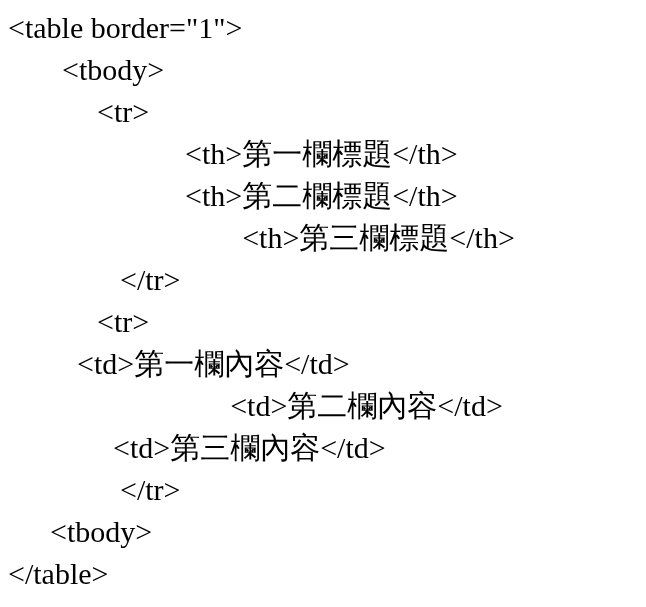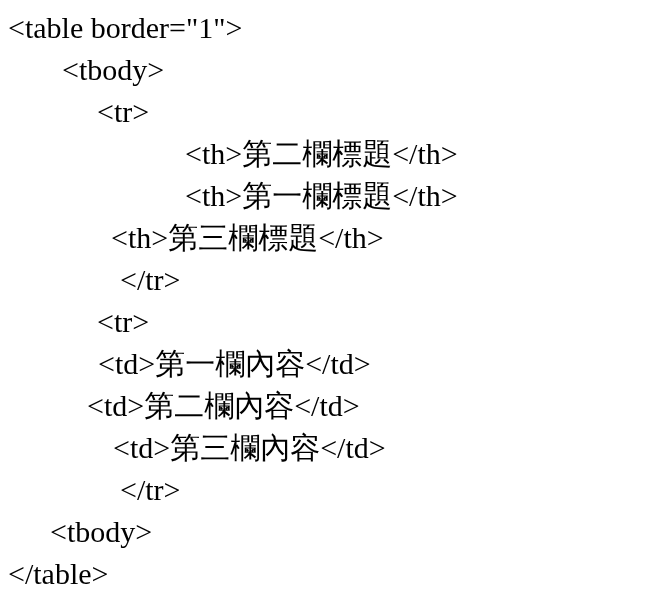--- a/index.html
+++ b/index.html
@@ -25,24 +25,24 @@
     letter-spacing: 0px;
   }
 </style>
 </head>
 <body style="background: rgb(255, 255, 255); color: rgb(0, 0, 0);">
 
 <div class="code-listing">
     <div class="code-line" style="padding-left: 8px;">&lt;table border="1"&gt;</div>
     <div class="code-line" style="padding-left: 62px;">&lt;tbody&gt;</div>
     <div class="code-line" style="padding-left: 97px;">&lt;tr&gt;</div>
+    <div class="code-line" style="padding-left: 185px;">&lt;th&gt;第一欄標題&lt;/th&gt;</div>
     <div class="code-line" style="padding-left: 185px;">&lt;th&gt;第二欄標題&lt;/th&gt;</div>
-    <div class="code-line" style="padding-left: 185px;">&lt;th&gt;第一欄標題&lt;/th&gt;</div>
-    <div class="code-line" style="padding-left: 111px;">&lt;th&gt;第三欄標題&lt;/th&gt;</div>
+    <div class="code-line" style="padding-left: 111px; text-align: center;">&lt;th&gt;第三欄標題&lt;/th&gt;</div>
     <div class="code-line" style="padding-left: 120px;">&lt;/tr&gt;</div>
     <div class="code-line" style="padding-left: 97px;">&lt;tr&gt;</div>
-    <div class="code-line" style="padding-left: 98px;">&lt;td&gt;第一欄內容&lt;/td&gt;</div>
-    <div class="code-line" style="padding-left: 87px;">&lt;td&gt;第二欄內容&lt;/td&gt;</div>
+    <div class="code-line" style="padding-left: 77px;">&lt;td&gt;第一欄內容&lt;/td&gt;</div>
+    <div class="code-line" style="padding-left: 87px; text-align: center;">&lt;td&gt;第二欄內容&lt;/td&gt;</div>
     <div class="code-line" style="padding-left: 113px;">&lt;td&gt;第三欄內容&lt;/td&gt;</div>
     <div class="code-line" style="padding-left: 120px;">&lt;/tr&gt;</div>
     <div class="code-line" style="padding-left: 50px;">&lt;tbody&gt;</div>
     <div class="code-line" style="padding-left: 8px;">&lt;/table&gt;</div>
   </div>
 
 </body></html>

